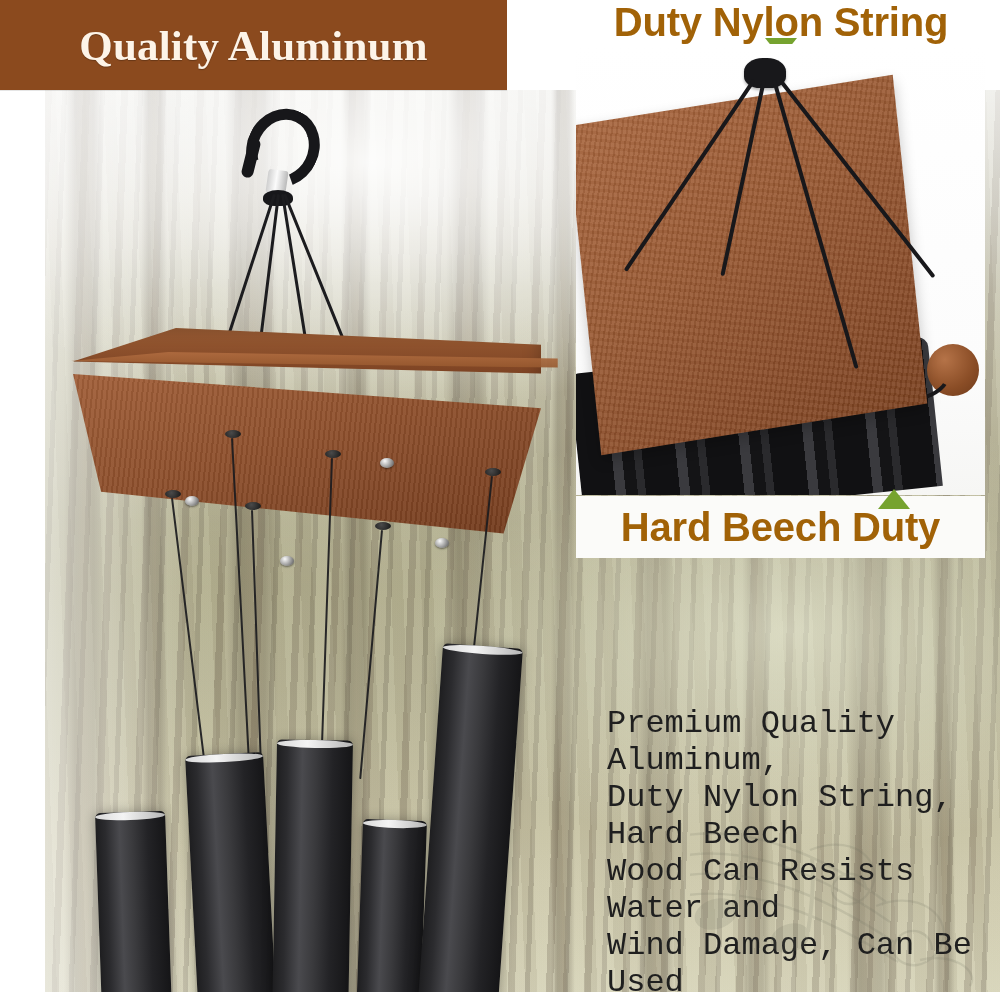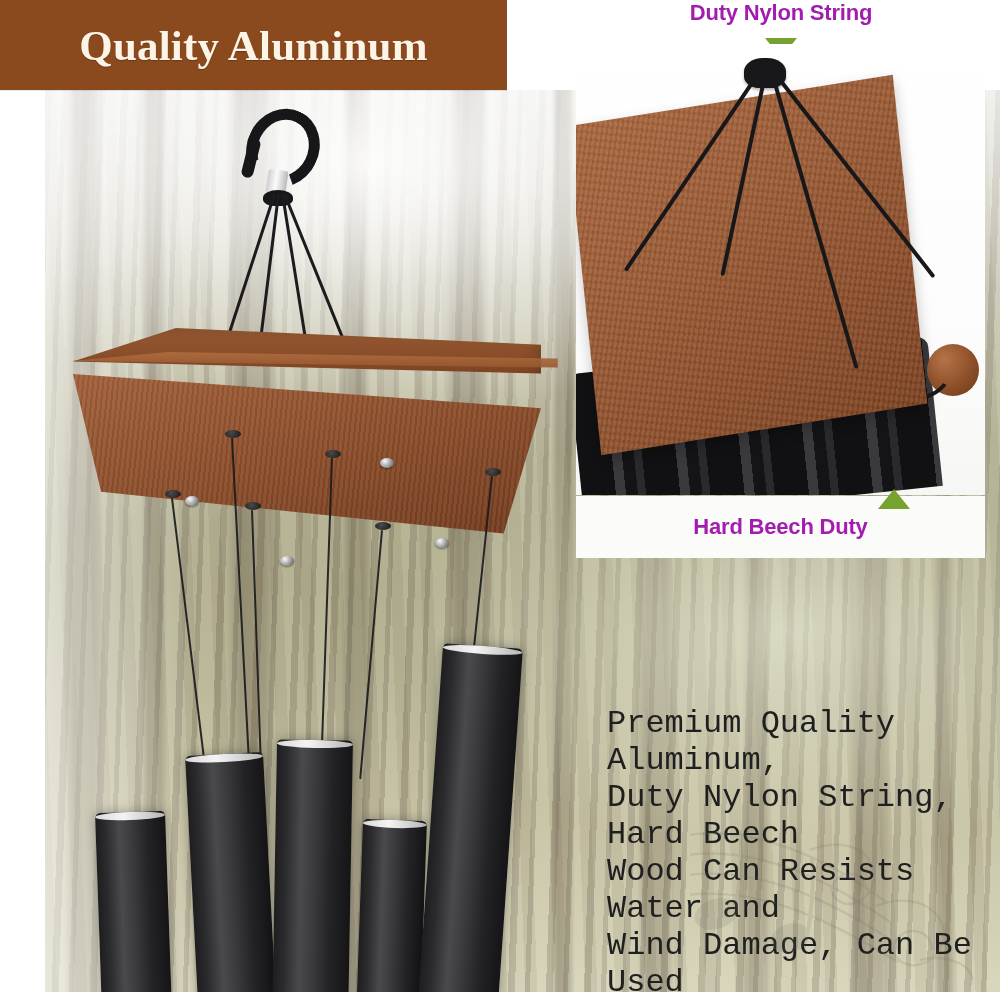--- a/index.html
+++ b/index.html
@@ -145,22 +145,22 @@
     content:"";position:absolute;left:0;top:0;width:100%;height:8px;
     border-radius:50%;
     background:linear-gradient(to right,#d9d9d9,#f4f4f4 40%,#b5b5b5);
   }
 
   
   .lbl{
     position:absolute;
     font-family:"Liberation Sans", sans-serif;
     font-weight:bold;
-    font-size:22px;
-    color:#a21caf;
+    font-size:40px;
+    color:#a16207;
     white-space:nowrap;
     letter-spacing:-.2px;
   }
   .lbl-top{left:576px;top:0px;width:410px;text-align:center;}
   .arrow-down,.arrow-up{
     position:absolute;width:0;height:0;
     border-left:16px solid transparent;
     border-right:16px solid transparent;
   }
   .arrow-down{border-top:20px solid #76a32f;}

